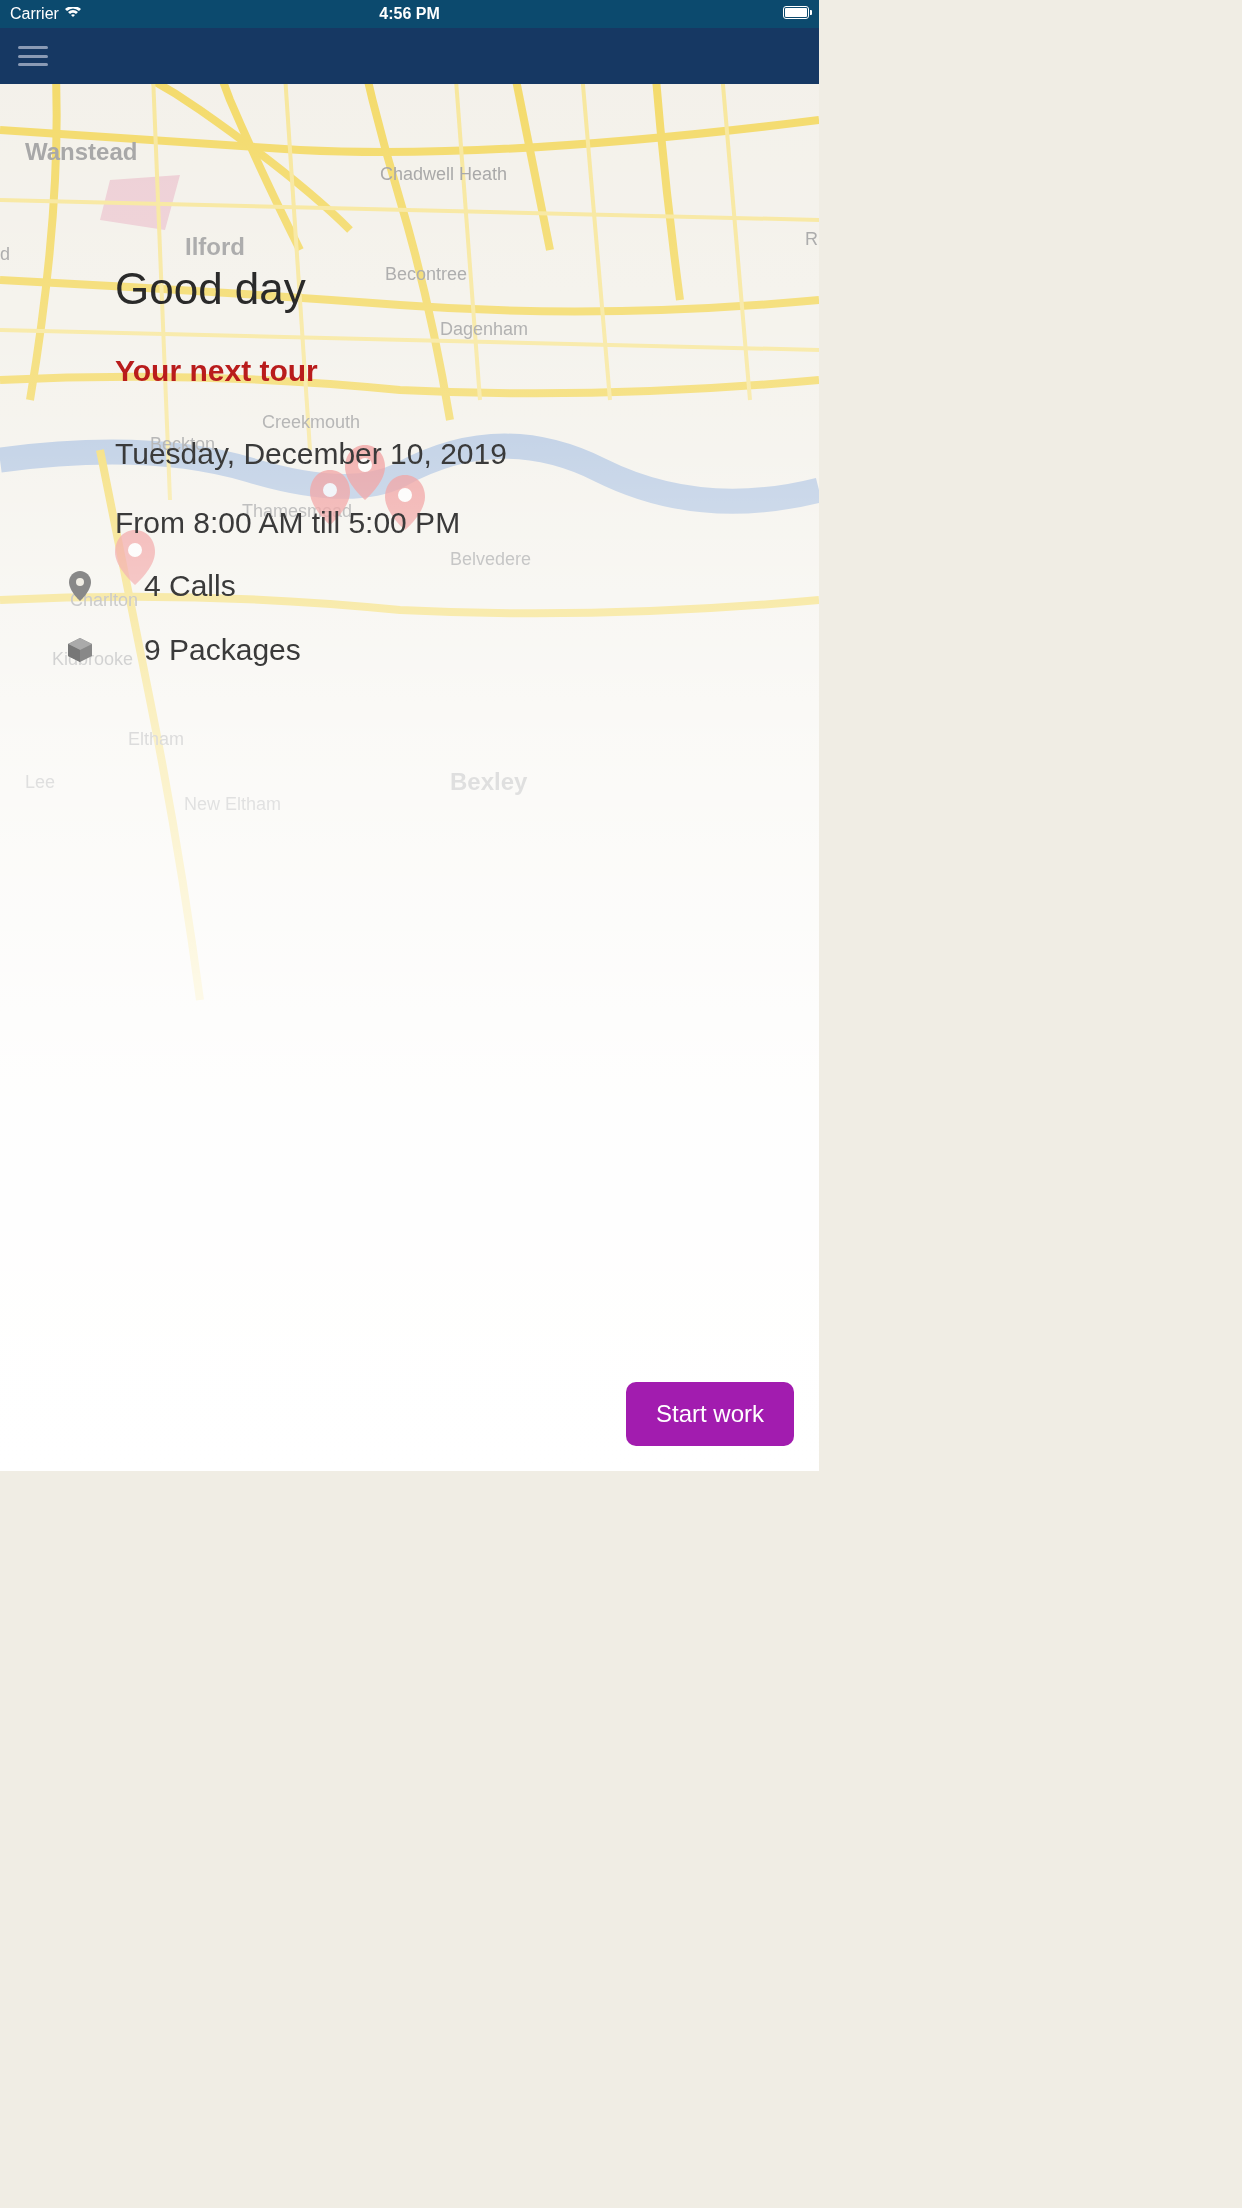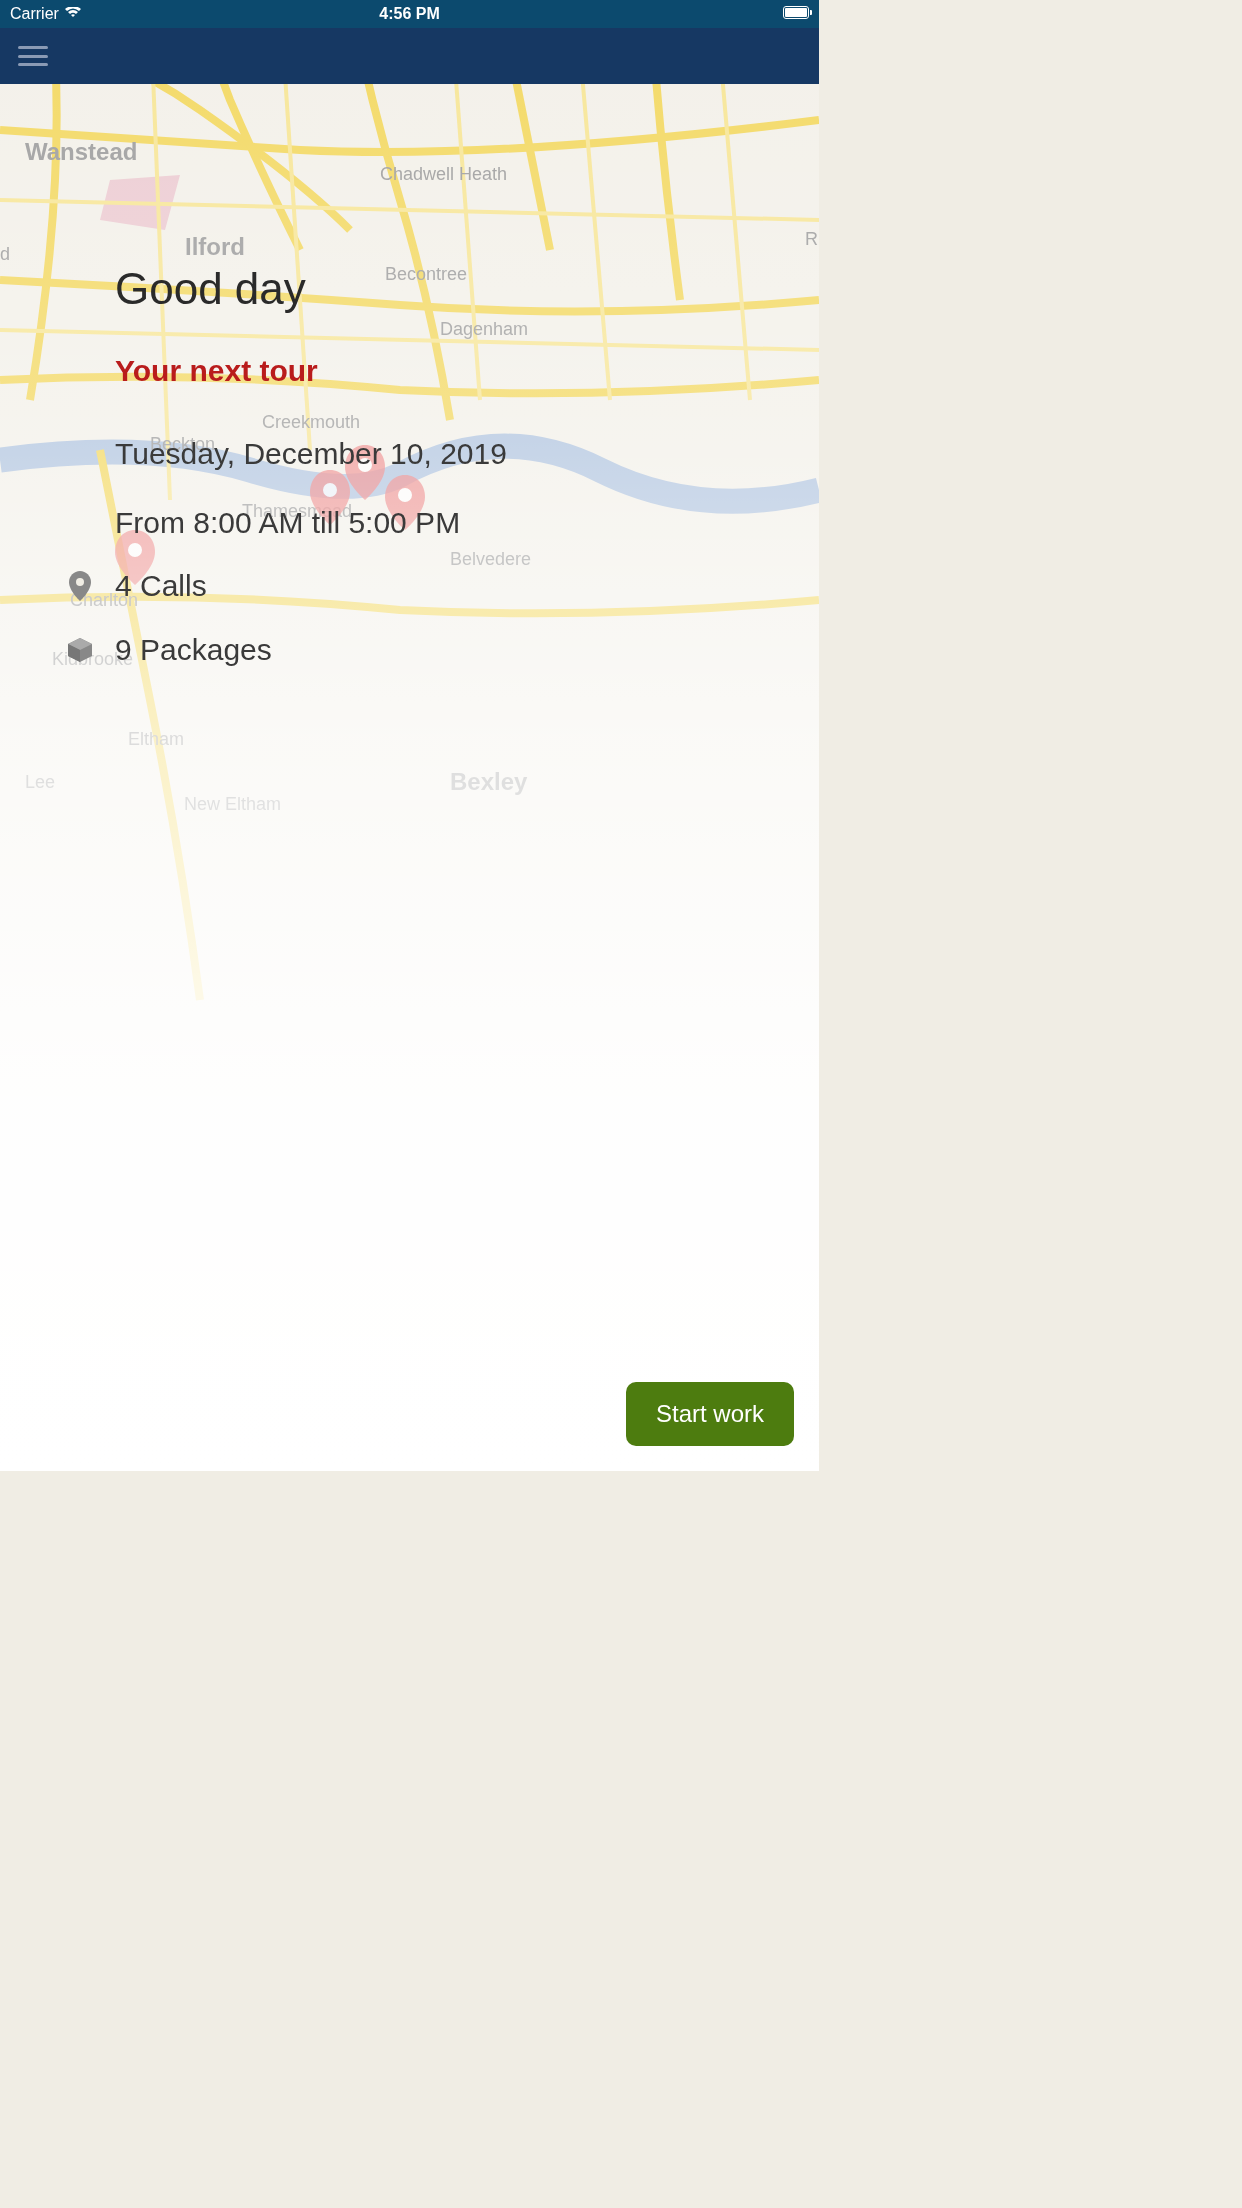--- a/index.html
+++ b/index.html
@@ -142,37 +142,38 @@
     }
     .time-text {
       font-size: 30px;
       color: #3a3a3a;
       margin-bottom: 29px;
     }
     .stat-row {
       display: flex;
       align-items: center;
       margin-bottom: 30px;
+      gap: 29px;
     }
     .stat-icon {
       width: 70px;
       margin-left: -70px;
       display: flex;
       justify-content: center;
       align-items: center;
     }
     .stat-text {
       font-size: 30px;
       color: #3a3a3a;
     }
     .start-button {
       position: absolute;
       bottom: 25px;
       right: 25px;
-      background: #4d7c0f;
+      background: #a21caf;
       color: white;
       border: none;
       padding: 18px 30px;
       font-size: 24px;
       border-radius: 10px;
       cursor: pointer;
     }
     .wifi-icon {
       display: inline-block;
     }

